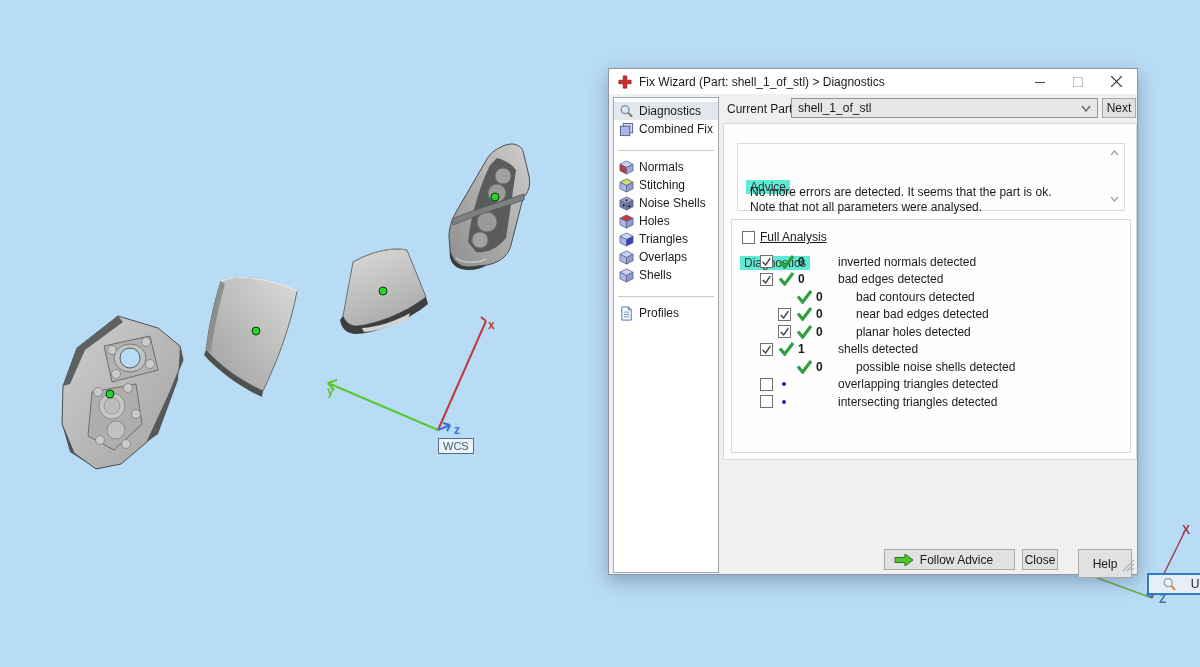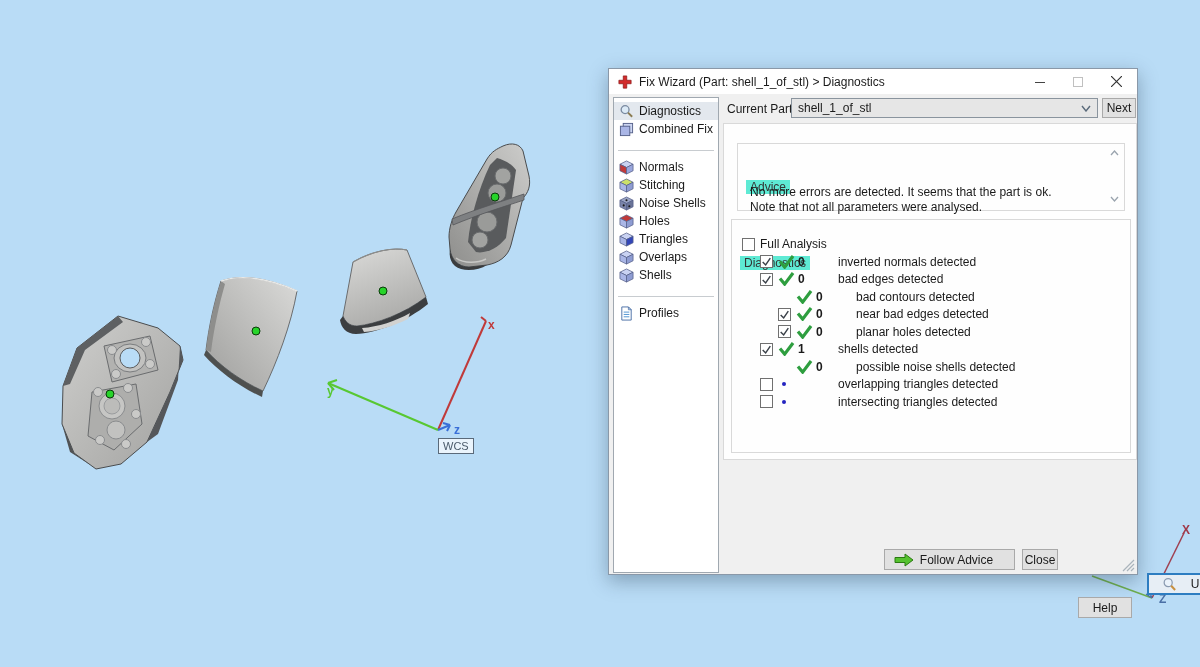--- a/index.html
+++ b/index.html
@@ -34,40 +34,40 @@
               border:1px solid #8a949e;display:flex;align-items:center;padding-left:6px;box-sizing:border-box;}
   #part-combo .chev{position:absolute;right:6px;top:6px;}
   .btn{position:absolute;background:#e1e1e1;border:1px solid #a9a9a9;display:flex;align-items:center;
        justify-content:center;font-size:12px;color:#1a1a1a;box-sizing:border-box;cursor:default;}
   #btn-next{left:493px;top:29px;width:34px;height:20px;}
   #outer-box{left:114px;top:54px;width:412px;height:335px;}
   #advice-box{left:128px;top:74px;width:386px;height:66px;}
   #advice-text{position:absolute;left:12px;top:12px;width:330px;line-height:15px;font-size:12px;margin-top:29px;}
   #advice-scroll{position:absolute;right:3px;top:6px;width:14px;height:52px;display:flex;flex-direction:column;justify-content:space-between;align-items:center;}
   #diag-box{left:122px;top:150px;width:398px;height:232px;}
-  #full-analysis{position:absolute;left:10px;top:17px;display:flex;align-items:flex-end;}
+  #full-analysis{position:absolute;left:10px;top:10px;display:flex;align-items:flex-end;text-decoration:underline;}
   #full-analysis .wcb{margin-right:5px;}
   #diag-rows{position:absolute;left:0;top:33px;width:100%;}
   .diag-row{height:17.5px;display:flex;align-items:center;}
   .diag-row.indent0{padding-left:28px;}
   .diag-row.indent1{padding-left:46px;}
   .wcb{width:13px;height:13px;background:#fff;border:1px solid #707070;box-sizing:border-box;
        display:inline-flex;align-items:center;justify-content:center;flex:0 0 auto;}
   .wcb.hidden{visibility:hidden;}
   .cbslot{width:18px;flex:0 0 auto;display:flex;align-items:center;}
   .mk{width:20px;flex:0 0 auto;display:flex;align-items:center;}
   .dot{width:4px;height:4px;border-radius:50%;background:#2424c0;margin-left:4px;}
   .cnt{width:40px;flex:0 0 auto;font-weight:bold;}
   .lbl{white-space:nowrap;}
   #btn-update{left:415px;top:353px;width:97px;height:22px;border:2px solid #2d7dc1;background:#e7eef5;}
   #btn-update .ico{margin-right:14px;}
   #btn-follow{left:275px;top:480px;width:131px;height:21px;}
   #btn-follow .ico{position:absolute;left:9px;top:3px;}
   #btn-close{left:413px;top:480px;width:36px;height:21px;}
-  #btn-help{left:469px;top:480px;width:54px;height:21px;margin-top:48px;}
+  #btn-help{left:469px;top:480px;width:54px;height:29px;}
   #resize-grip{position:absolute;right:2px;bottom:2px;width:13px;height:13px;}
 </style>
 </head>
 <body>
 
 <div id="stage">
 
   <svg id="scene" width="1200" height="667" viewBox="0 0 1200 667">
     <defs>
       <linearGradient id="gA" x1="0" y1="0" x2="1" y2="1">

